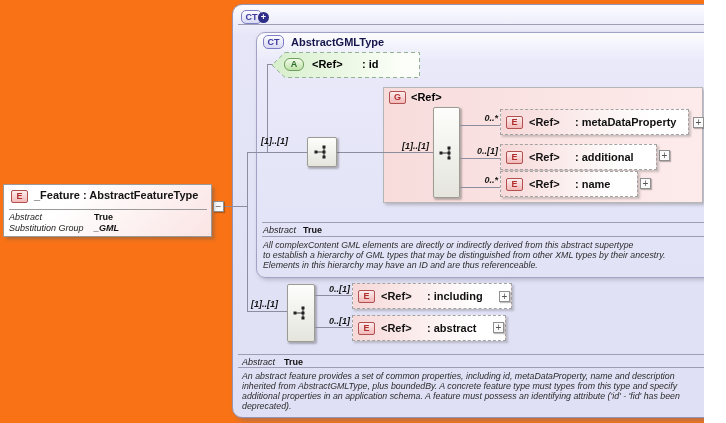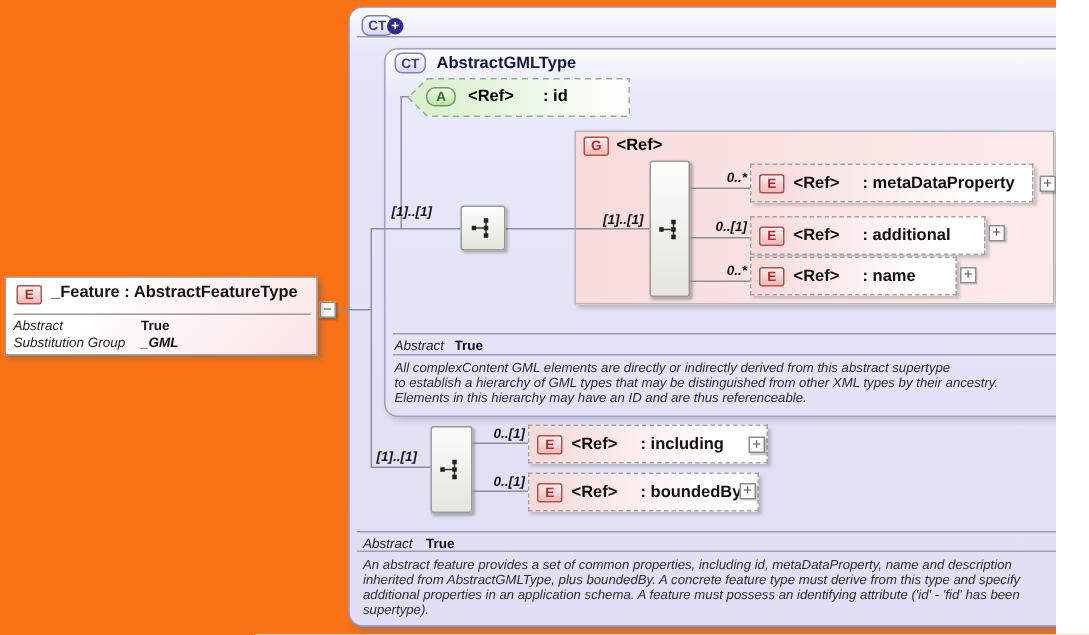--- a/index.html
+++ b/index.html
@@ -222,32 +222,32 @@
     <span class="ref">&lt;Ref&gt;</span>
     <span class="ename">: including</span>
   </div>
   <div class="handle" style="left:499px;top:291px;">+</div>
 
   <div class="hline" style="left:315px;top:327px;width:37px;"></div>
   <div class="card right" style="left:318px;top:316px;width:32px;">0..[1]</div>
   <div class="ebox" style="left:352px;top:315px;width:154px;height:26px;">
     <span class="icon-e">E</span>
     <span class="ref">&lt;Ref&gt;</span>
-    <span class="ename">: boundedBy</span>
+    <span class="ename">: abstract</span>
   </div>
   <div class="handle" style="left:493px;top:322px;">+</div>
 
   <div class="sep" style="left:238px;top:354px;width:476px;"></div>
   <div class="prop-label" style="left:242px;top:357px;">Abstract</div>
   <div class="prop-value" style="left:284px;top:357px;">True</div>
   <div class="sep" style="left:238px;top:367px;width:476px;"></div>
   <div class="doc" style="left:242px;top:371px;">An abstract feature provides a set of common properties, including id, metaDataProperty, name and description</div>
-  <div class="doc" style="left:242px;top:381px;">inherited from AbstractGMLType, plus boundedBy.    A concrete feature type must derive from this type and specify</div>
+  <div class="doc" style="left:242px;top:381px;">inherited from AbstractGMLType, plus boundedBy.    A concrete feature type must types from this type and specify</div>
   <div class="doc" style="left:242px;top:391px;">additional  properties in an application schema. A feature must possess an identifying attribute ('id' - 'fid' has been</div>
-  <div class="doc" style="left:242px;top:401px;">supertype).</div>
+  <div class="doc" style="left:242px;top:401px;">deprecated).</div>
 
   <div class="featurebox" style="left:3px;top:184px;width:209px;height:53px;">
     <span class="icon-e abs" style="left:7px;top:5px;">E</span>
     <span class="abs" style="left:30px;top:4px;font-size:11px;font-weight:bold;color:#141414;white-space:nowrap;">_Feature : AbstractFeatureType</span>
     <div class="abs" style="left:5px;top:24px;width:198px;height:1px;background:#9a9a9a;"></div>
     <span class="prop-label" style="left:5px;top:27px;">Abstract</span>
     <span class="prop-value" style="left:90px;top:27px;">True</span>
     <span class="prop-label" style="left:5px;top:38px;">Substitution Group</span>
     <span class="prop-value" style="left:90px;top:38px;font-style:italic;">_GML</span>
   </div>

